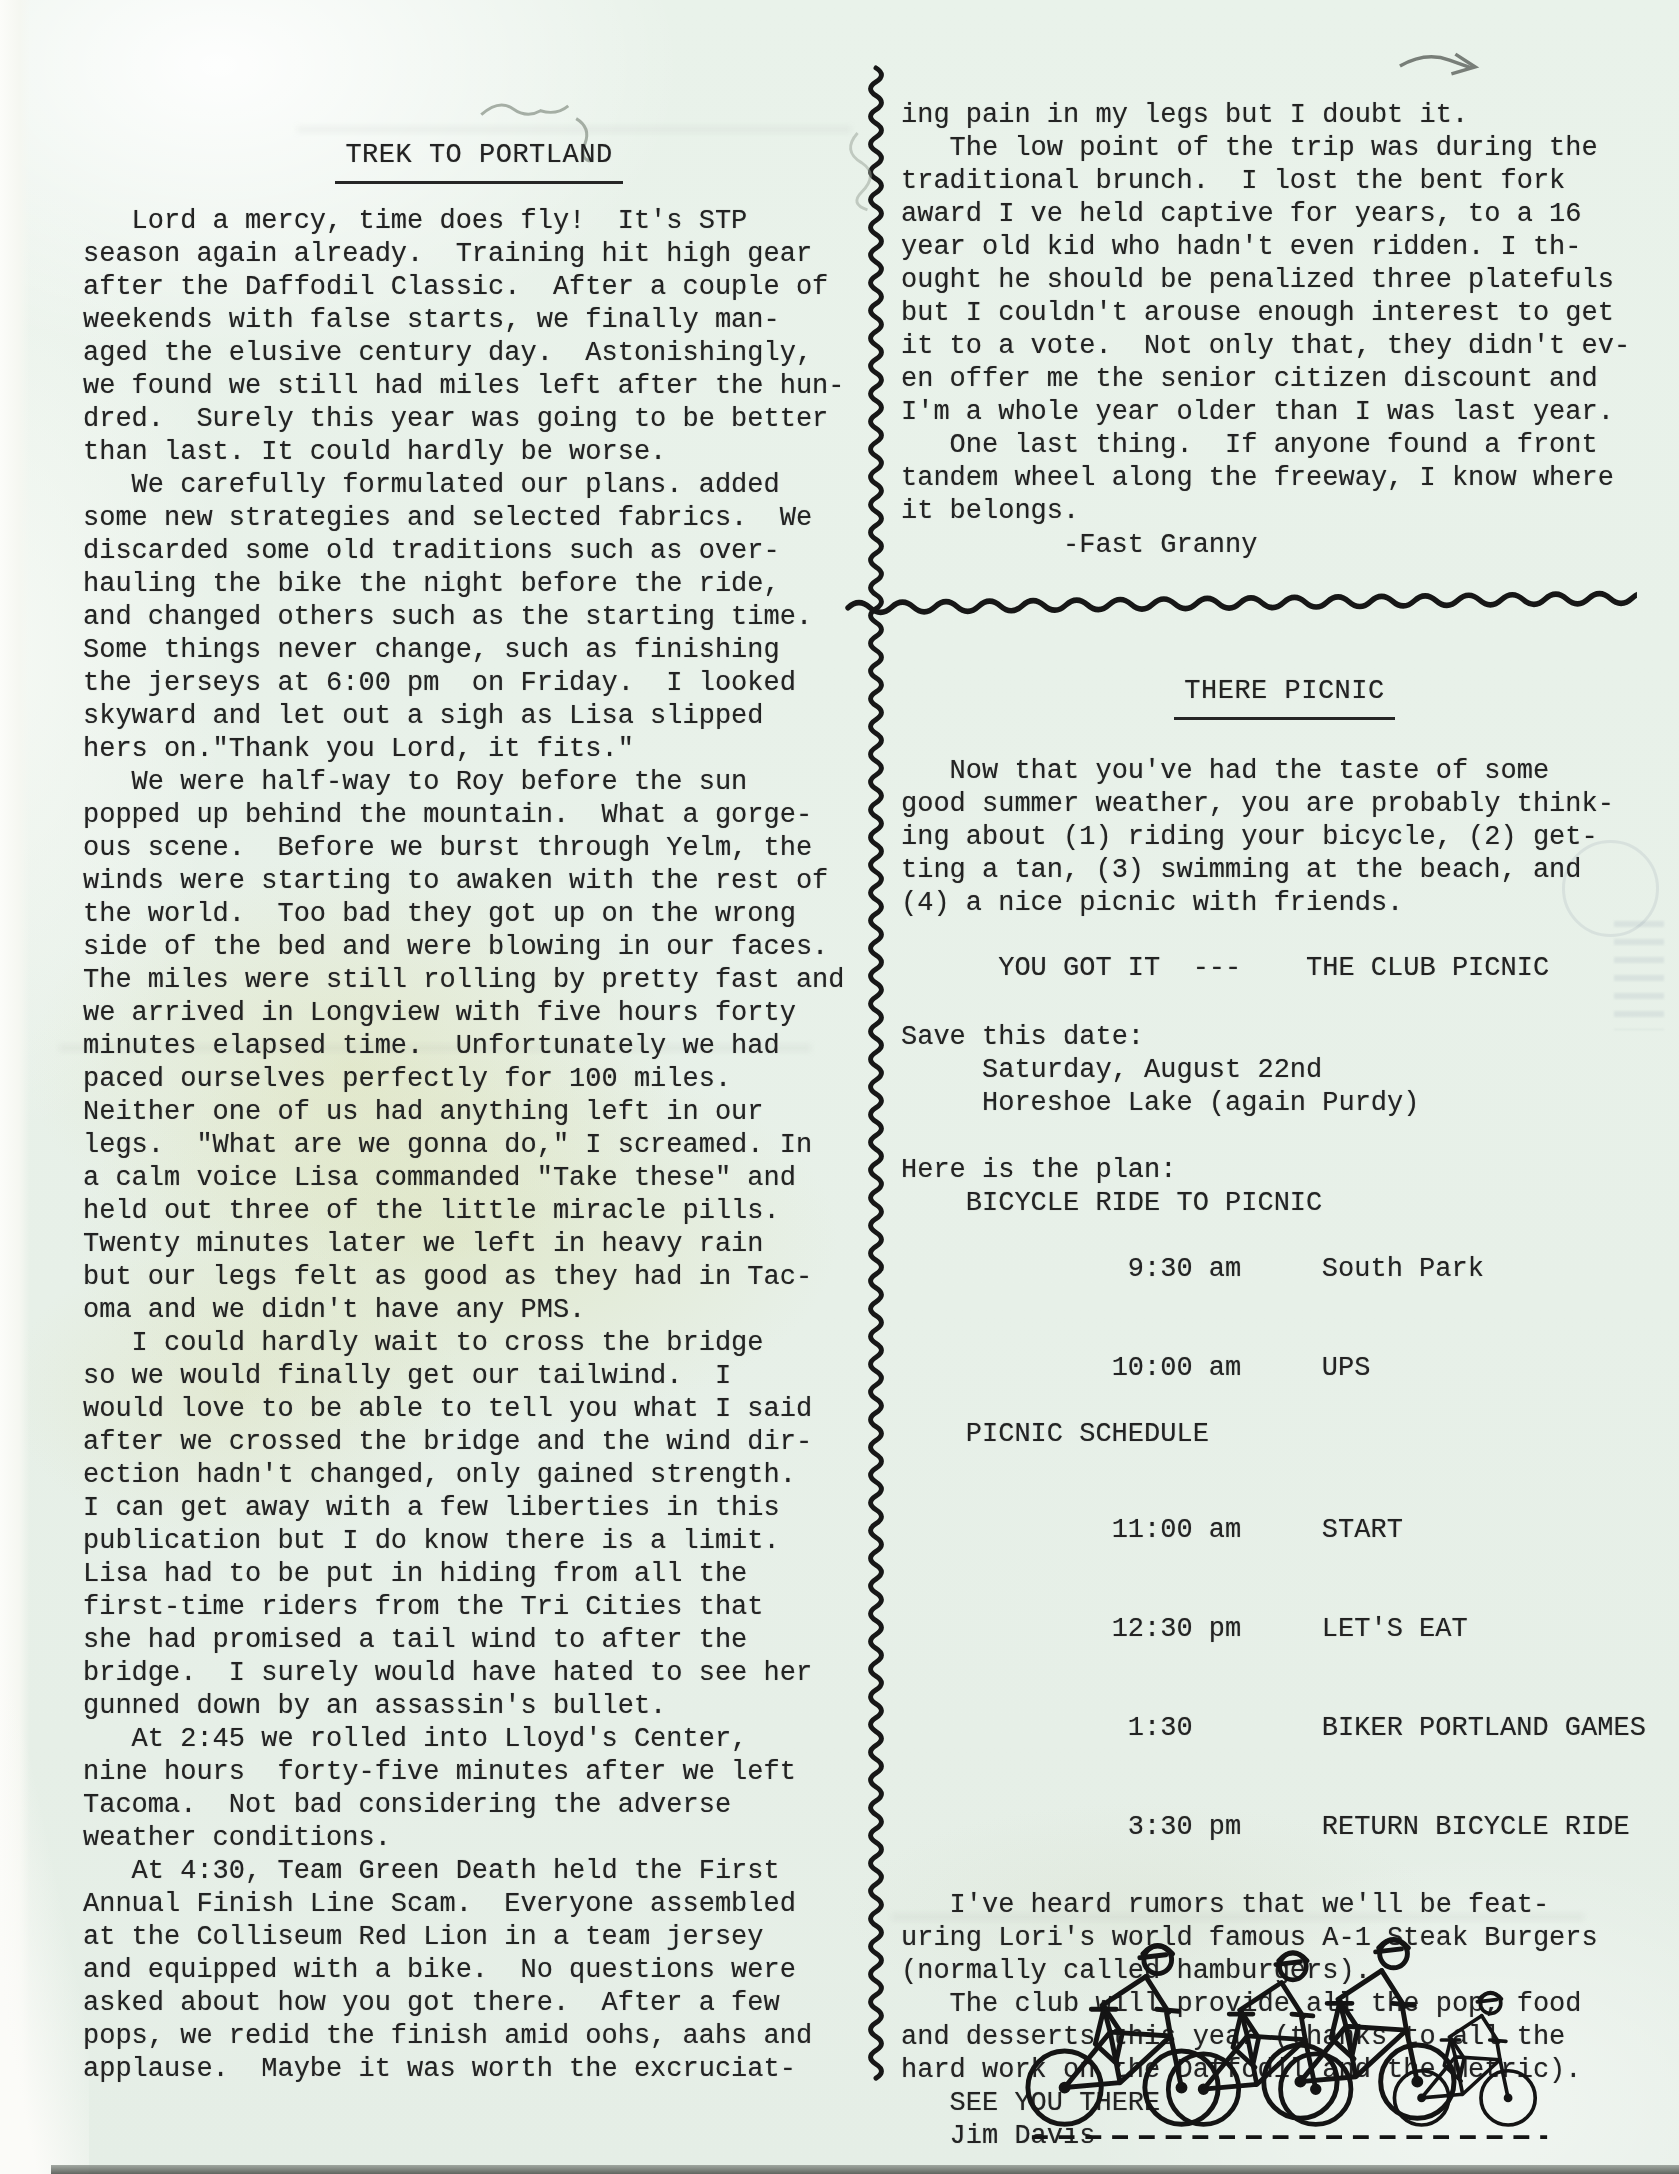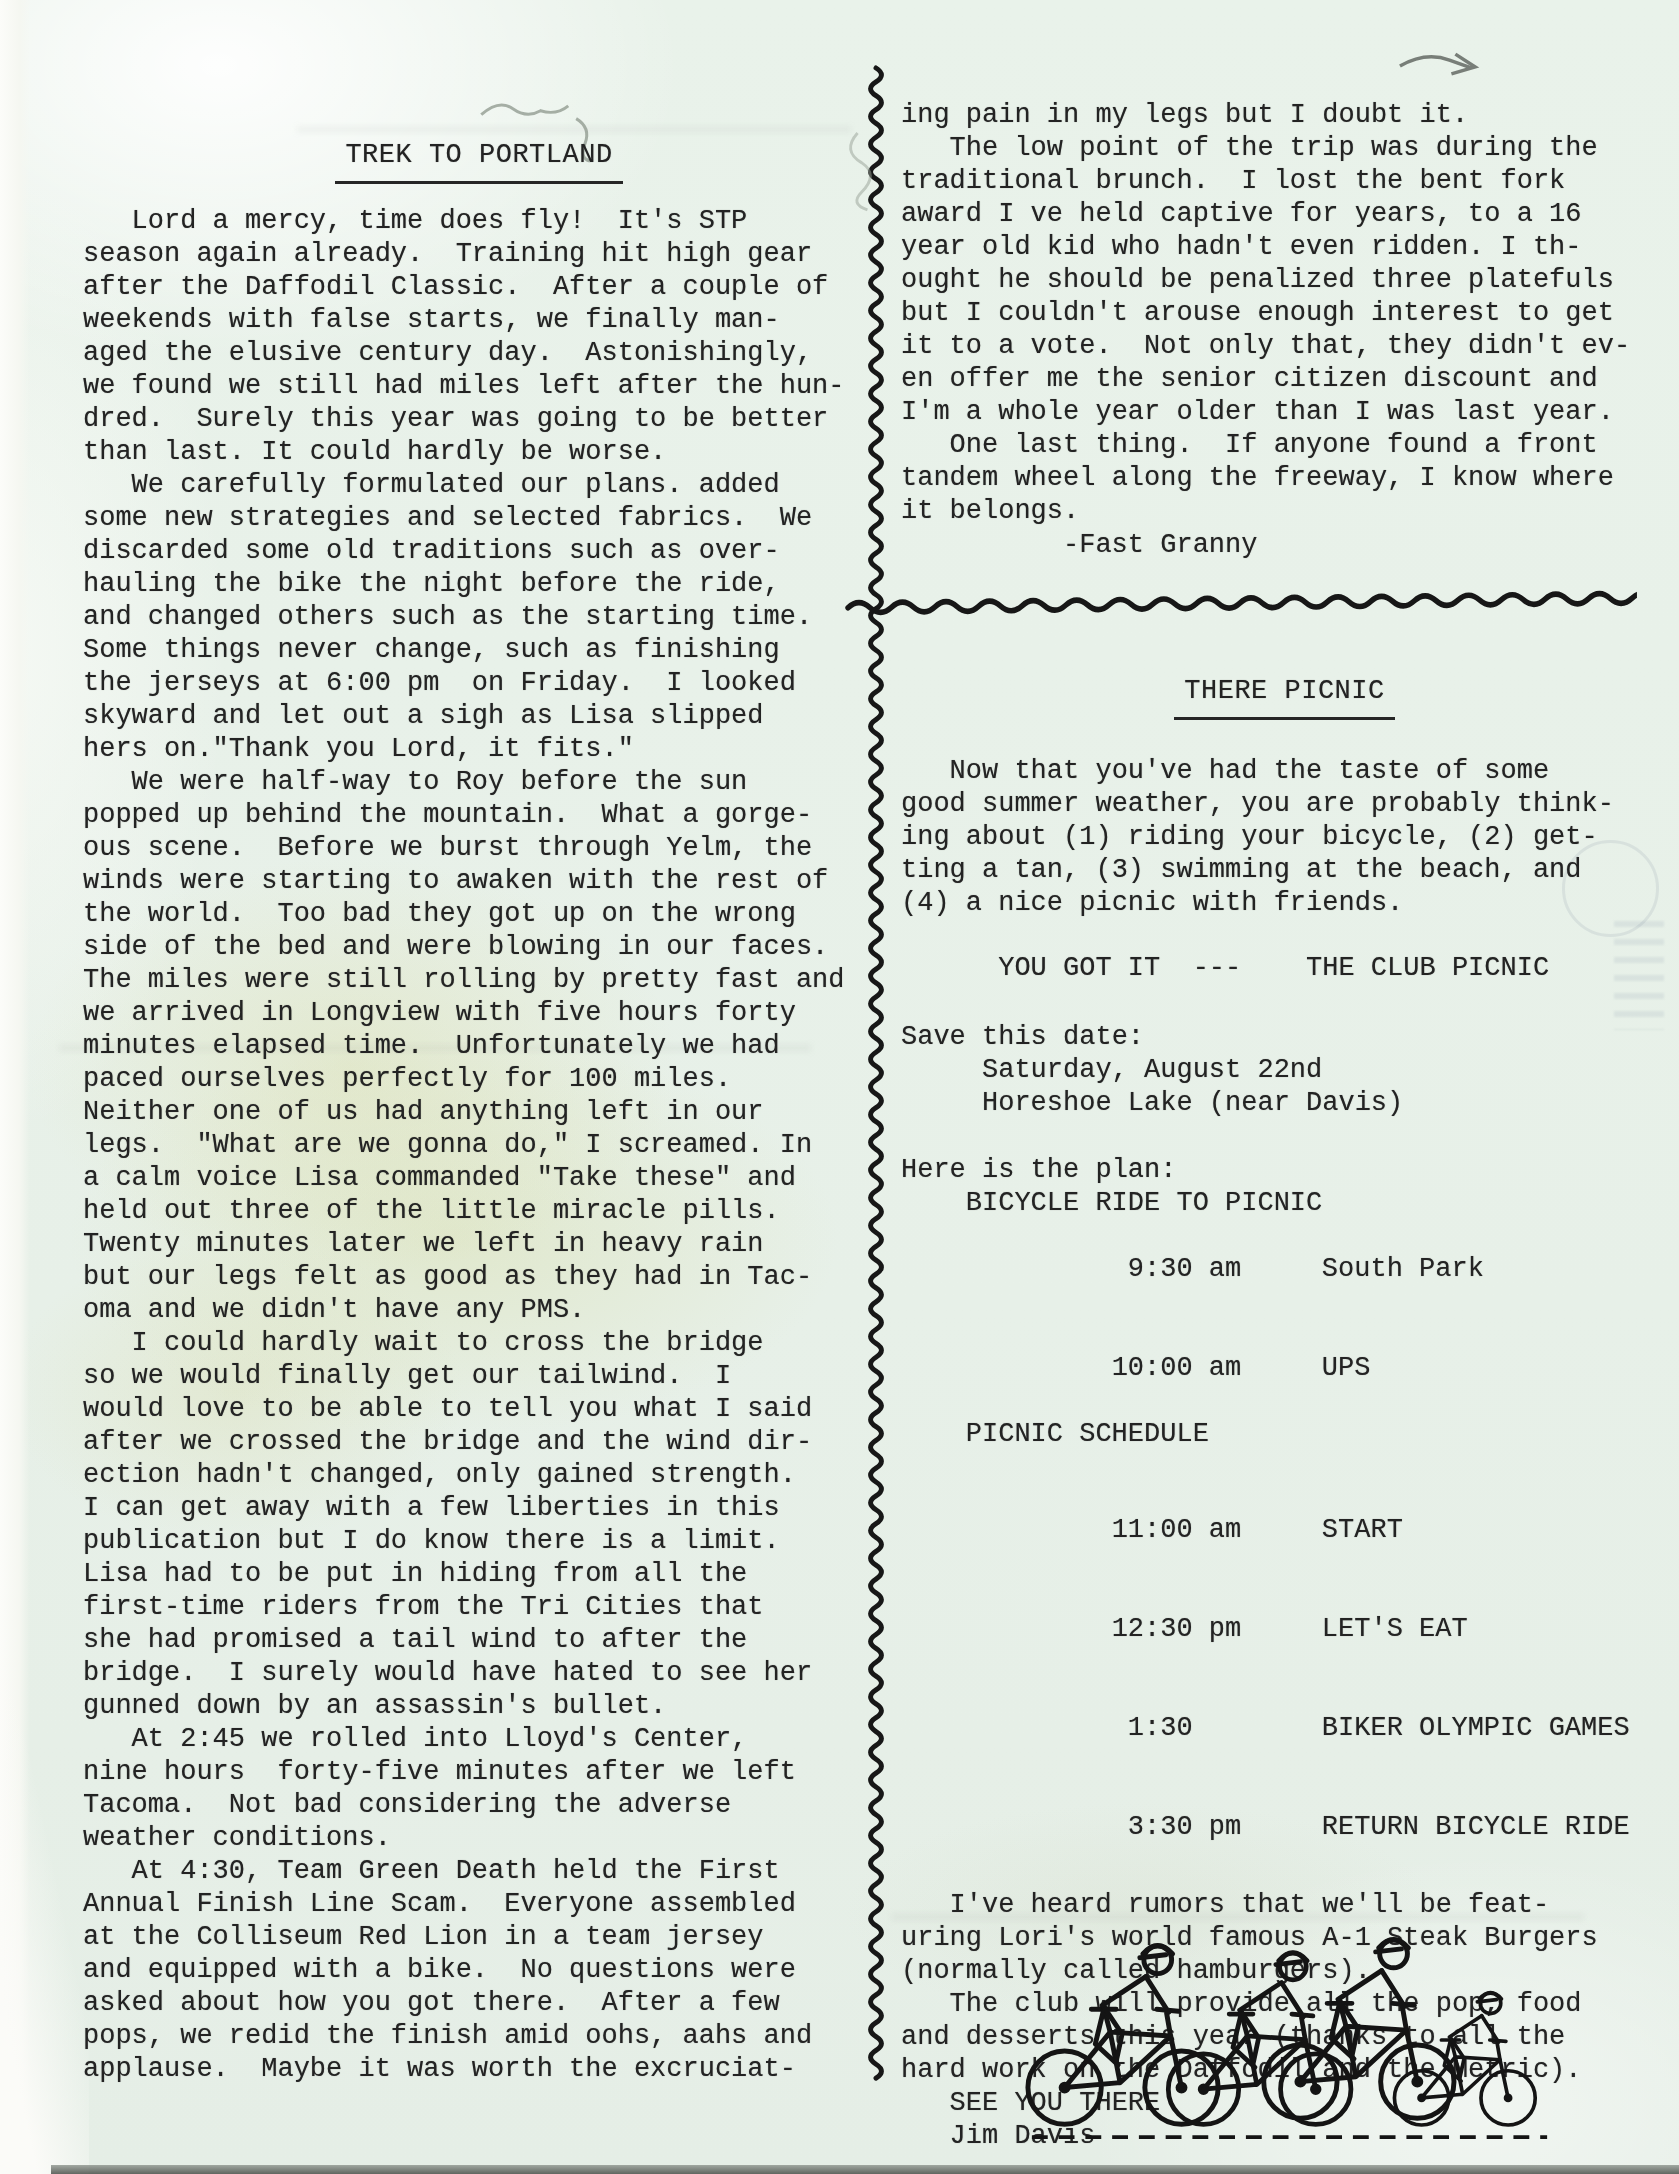--- a/index.html
+++ b/index.html
@@ -187,21 +187,21 @@
     <pre class="picnic-intro">   Now that you've had the taste of some
 good summer weather, you are probably think-
 ing about (1) riding your bicycle, (2) get-
 ting a tan, (3) swimming at the beach, and
 (4) a nice picnic with friends.</pre>
 
     <div class="tagline">YOU GOT IT  ---    THE CLUB PICNIC</div>
 
     <div class="save-label">Save this date:</div>
     <div class="ind5">Saturday, August 22nd</div>
-    <div class="ind5">Horeshoe Lake (near Davis)</div>
+    <div class="ind5">Horeshoe Lake (again Purdy)</div>
 
     <div class="plan-label">Here is the plan:</div>
 
     <div class="block-title">BICYCLE RIDE TO PICNIC</div>
     <div class="ride-rows">
       <div class="sched-row">
         <span class="time"> 9:30 am</span><span class="event">South Park</span>
       </div>
       <div class="sched-row">
         <span class="time">10:00 am</span><span class="event">UPS</span>
@@ -210,21 +210,21 @@
 
     <div class="block-title">PICNIC SCHEDULE</div>
     <div class="sched-rows">
       <div class="sched-row">
         <span class="time">11:00 am</span><span class="event">START</span>
       </div>
       <div class="sched-row">
         <span class="time">12:30 pm</span><span class="event">LET'S EAT</span>
       </div>
       <div class="sched-row">
-        <span class="time"> 1:30</span><span class="event">BIKER OLYMPIC GAMES</span>
+        <span class="time"> 1:30</span><span class="event">BIKER PORTLAND GAMES</span>
       </div>
       <div class="sched-row">
         <span class="time"> 3:30 pm</span><span class="event">RETURN BICYCLE RIDE</span>
       </div>
     </div>
 
     <pre class="picnic-outro">   I've heard rumors that we'll be feat-
 uring Lori's world famous A-1 Steak Burgers
 (normally called hamburgers).
    The club will provide all the pop, food

